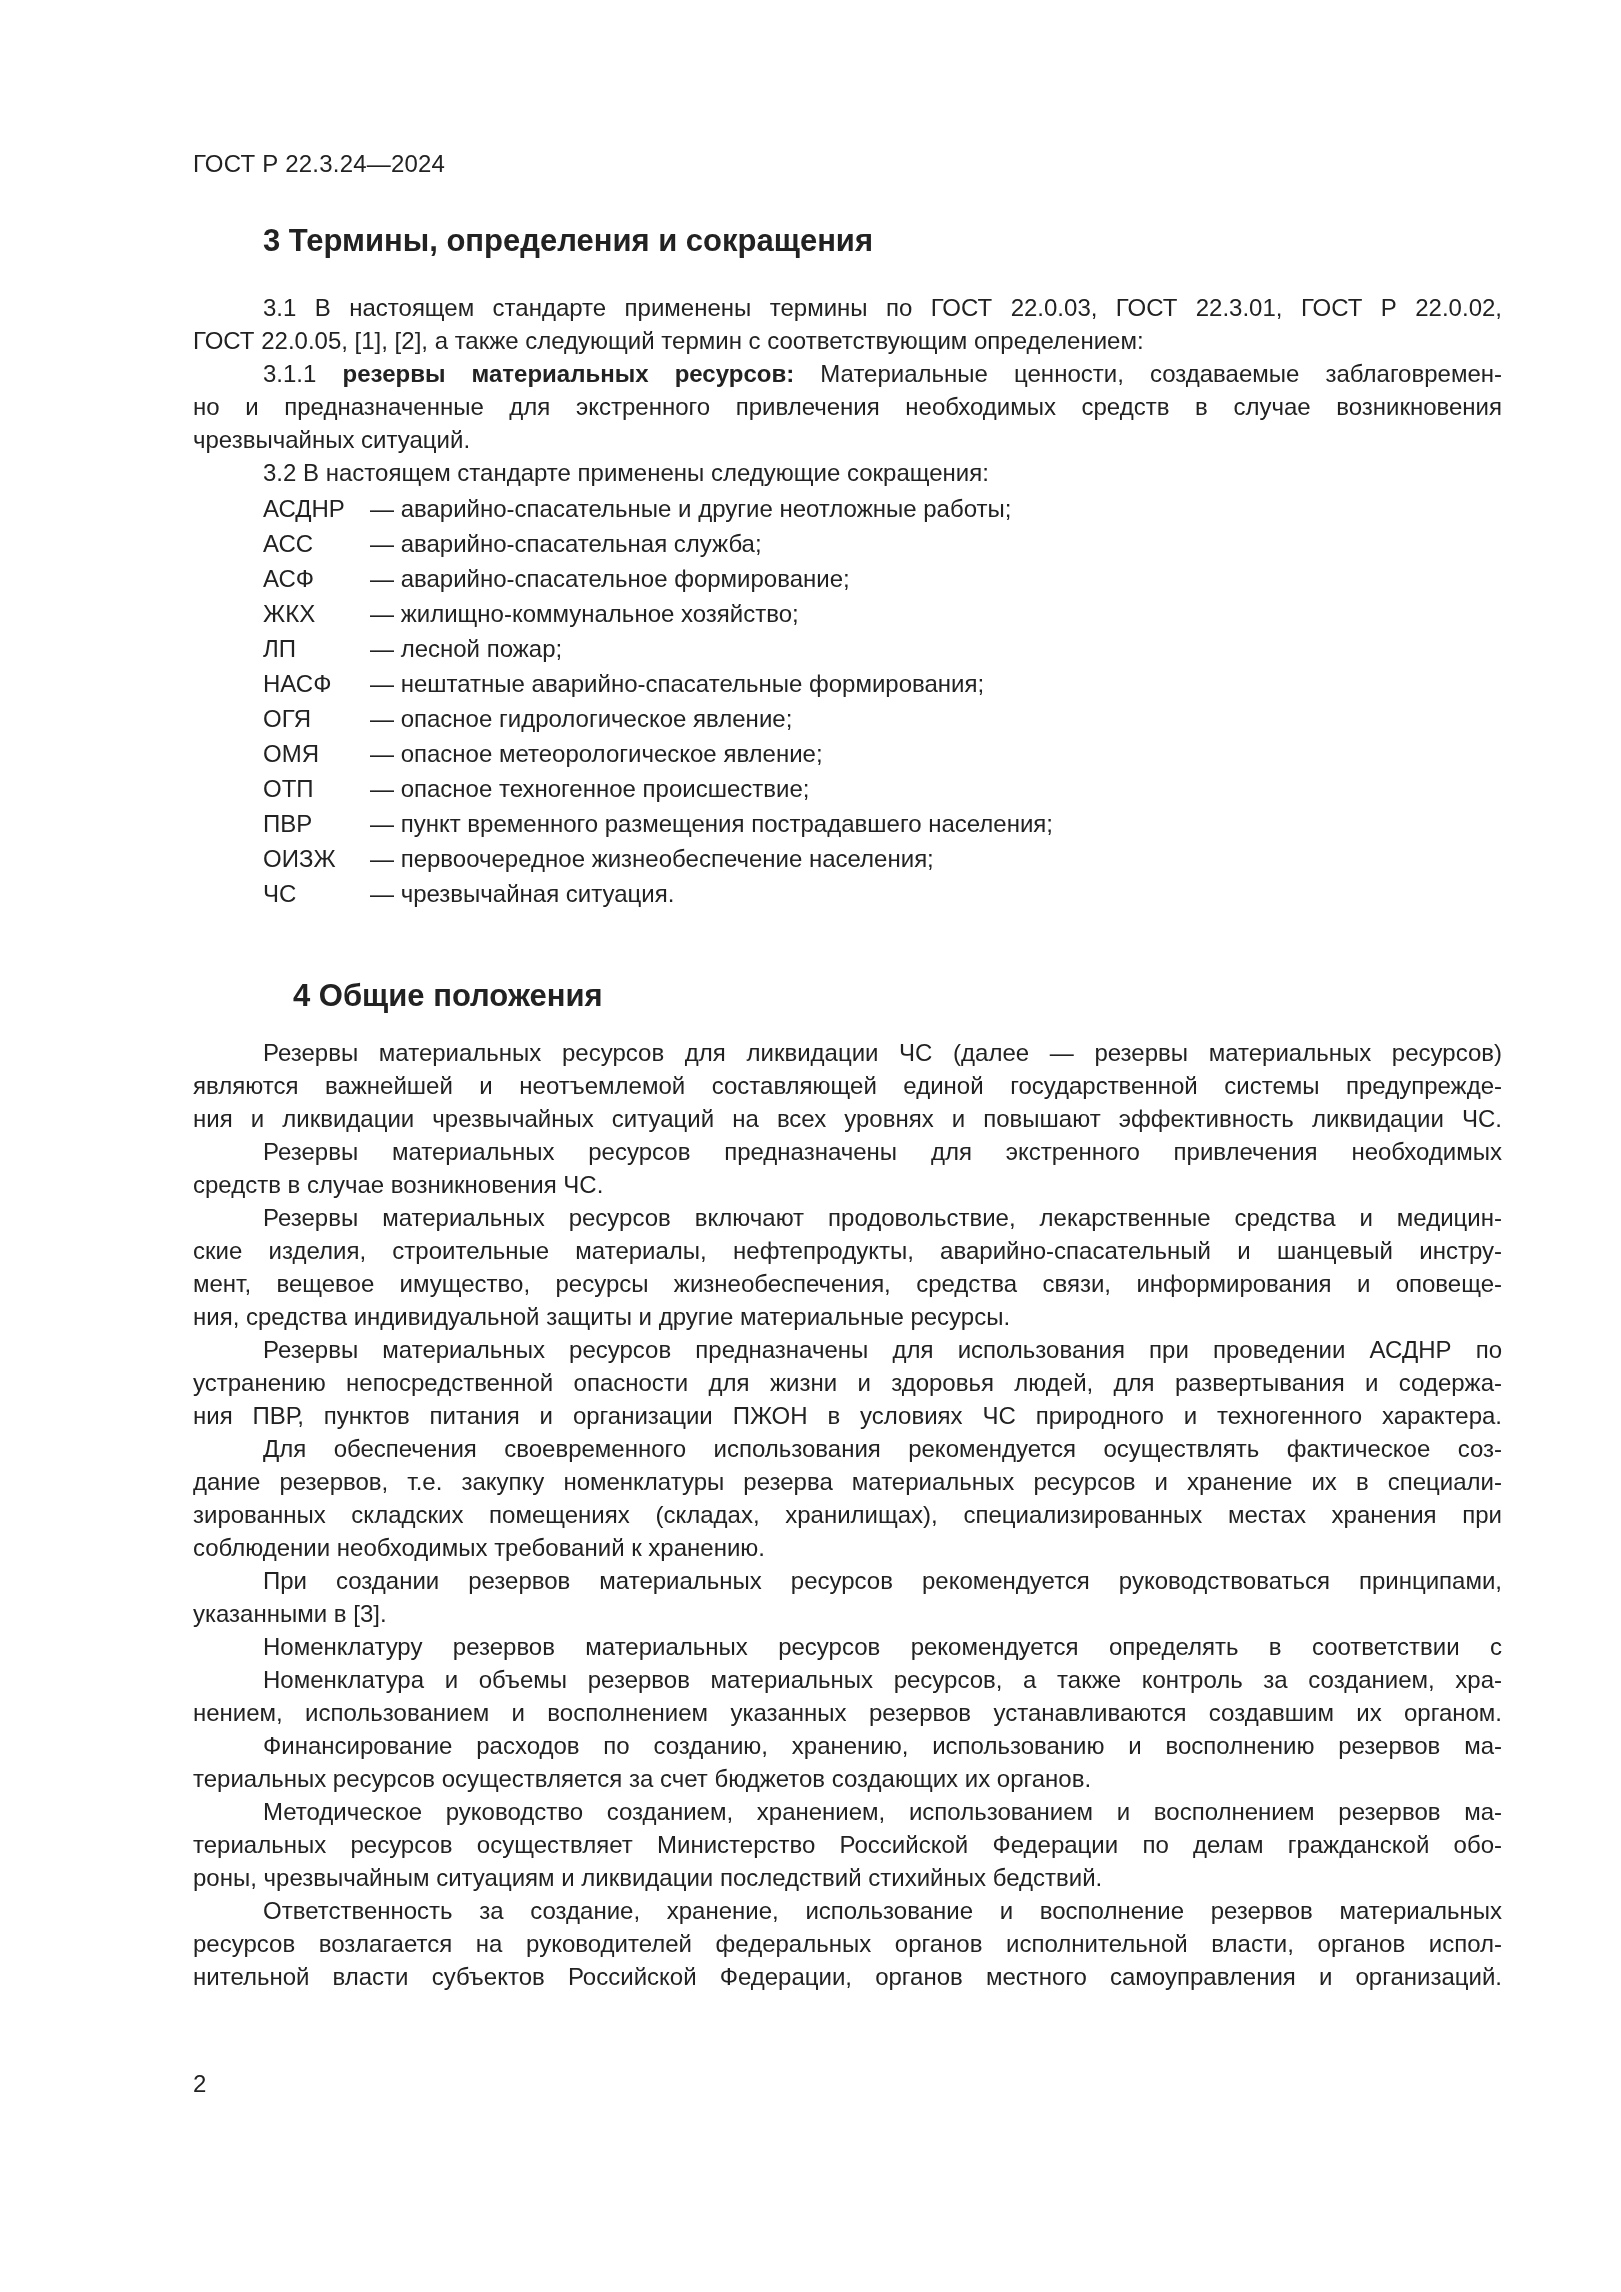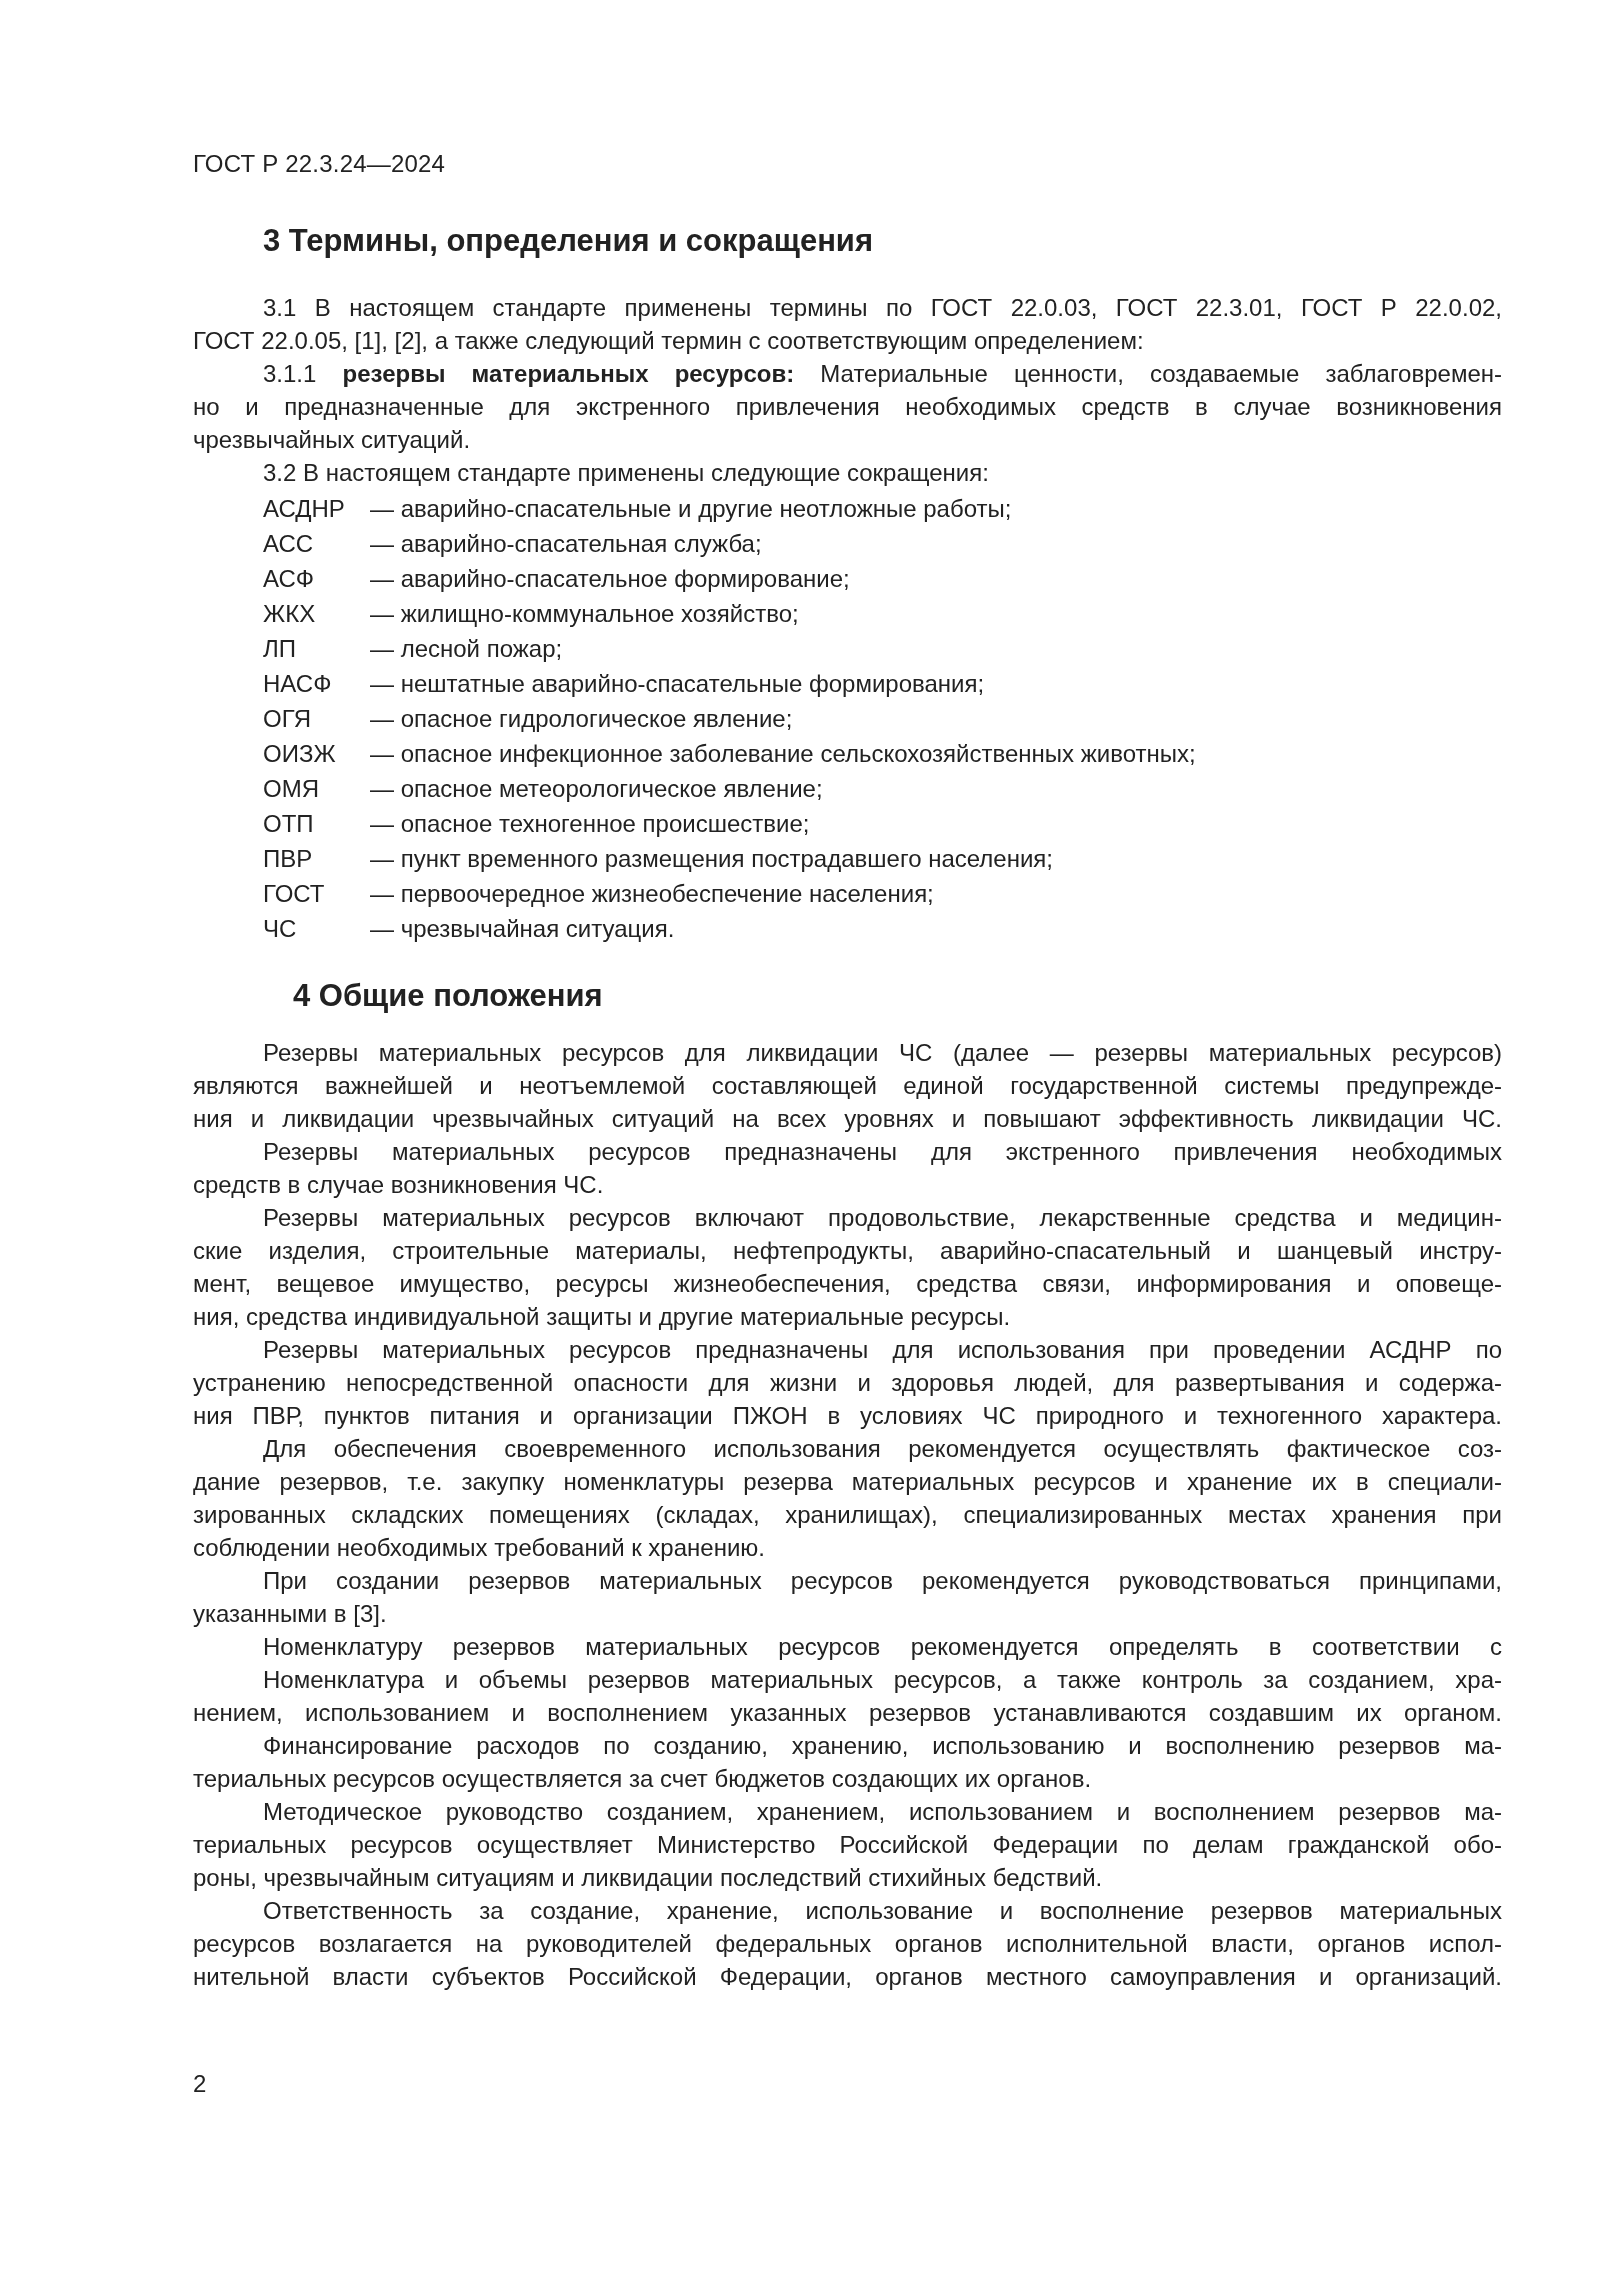--- a/index.html
+++ b/index.html
@@ -62,37 +62,33 @@
       </div>
     <div class="abbr-row">
         <span class="abbr-key">НАСФ</span>
         <span class="abbr-def">— нештатные аварийно-спасательные формирования;</span>
       </div>
     <div class="abbr-row">
         <span class="abbr-key">ОГЯ</span>
         <span class="abbr-def">— опасное гидрологическое явление;</span>
       </div>
     <div class="abbr-row">
-        <span class="abbr-key">ОИЗЖ</span>
-        <span class="abbr-def">— опасное инфекционное заболевание сельскохозяйственных животных;</span>
-      </div>
-    <div class="abbr-row">
         <span class="abbr-key">ОМЯ</span>
         <span class="abbr-def">— опасное метеорологическое явление;</span>
       </div>
     <div class="abbr-row">
         <span class="abbr-key">ОТП</span>
         <span class="abbr-def">— опасное техногенное происшествие;</span>
       </div>
     <div class="abbr-row">
         <span class="abbr-key">ПВР</span>
         <span class="abbr-def">— пункт временного размещения пострадавшего населения;</span>
       </div>
     <div class="abbr-row">
-        <span class="abbr-key">ГОСТ</span>
+        <span class="abbr-key">ОИЗЖ</span>
         <span class="abbr-def">— первоочередное жизнеобеспечение населения;</span>
       </div>
     <div class="abbr-row">
         <span class="abbr-key">ЧС</span>
         <span class="abbr-def">— чрезвычайная ситуация.</span>
       </div>
   </div>
 
   <h2 class="h h4">4 Общие положения</h2>
 

